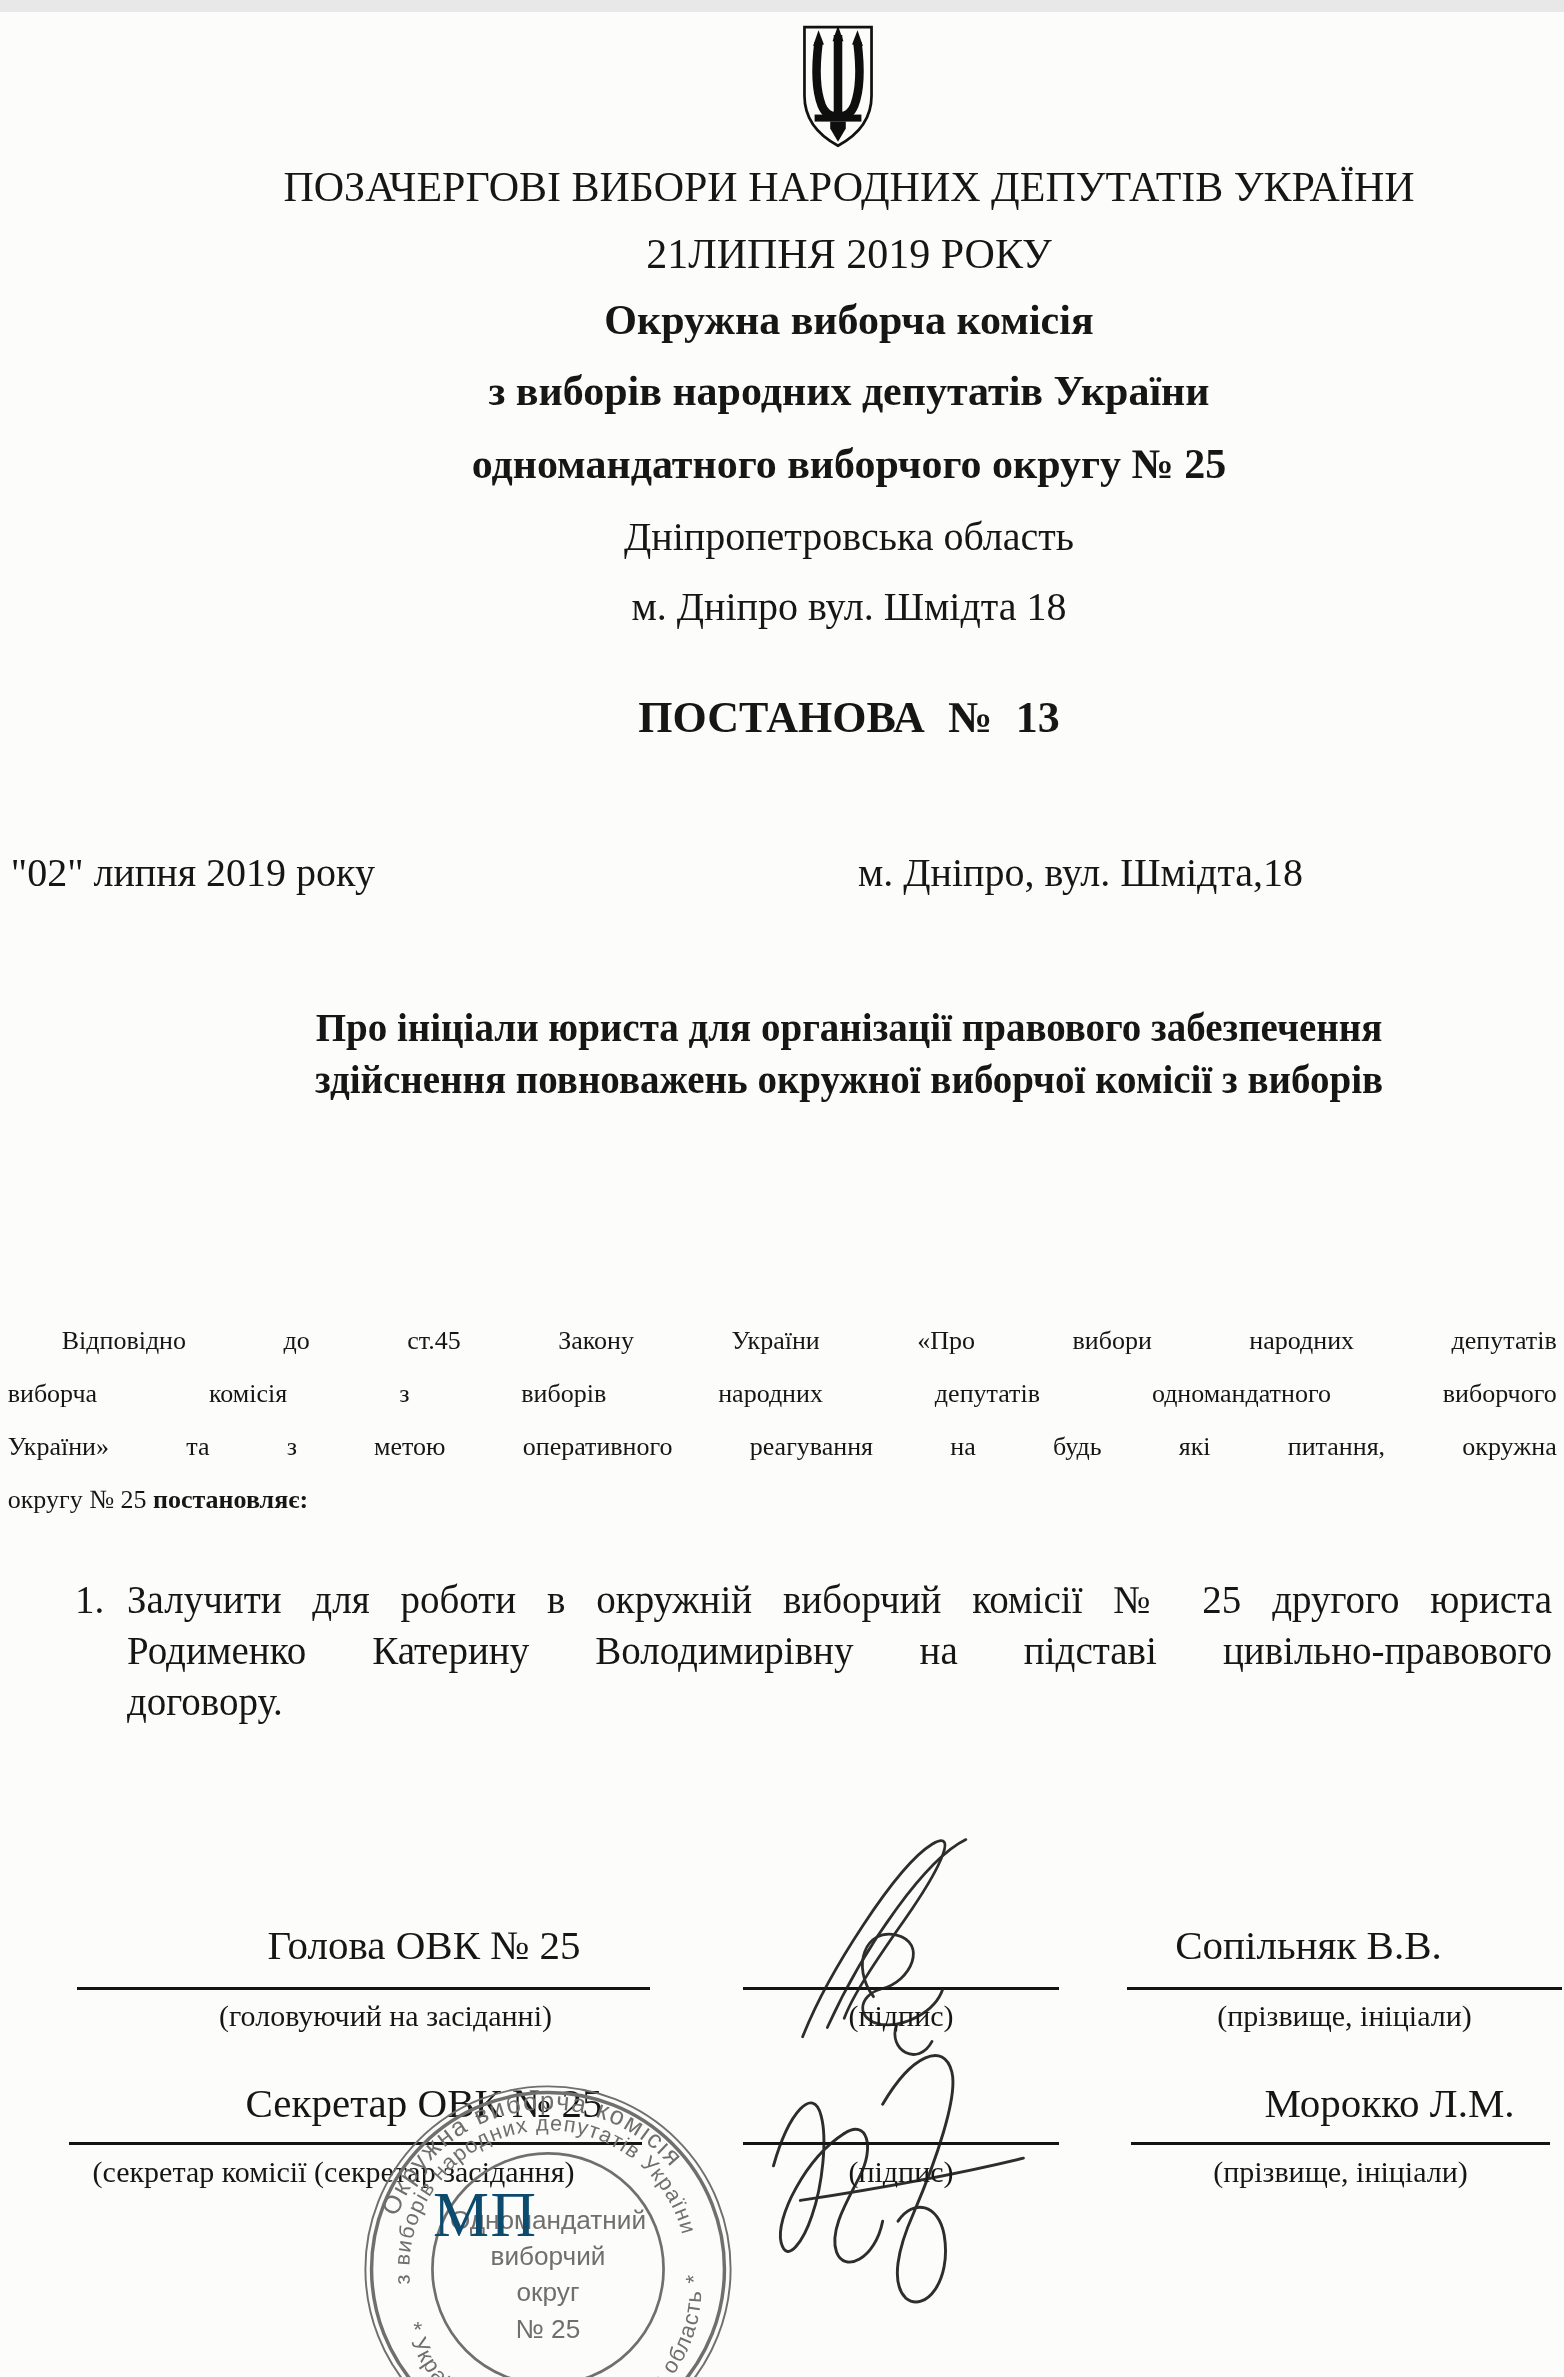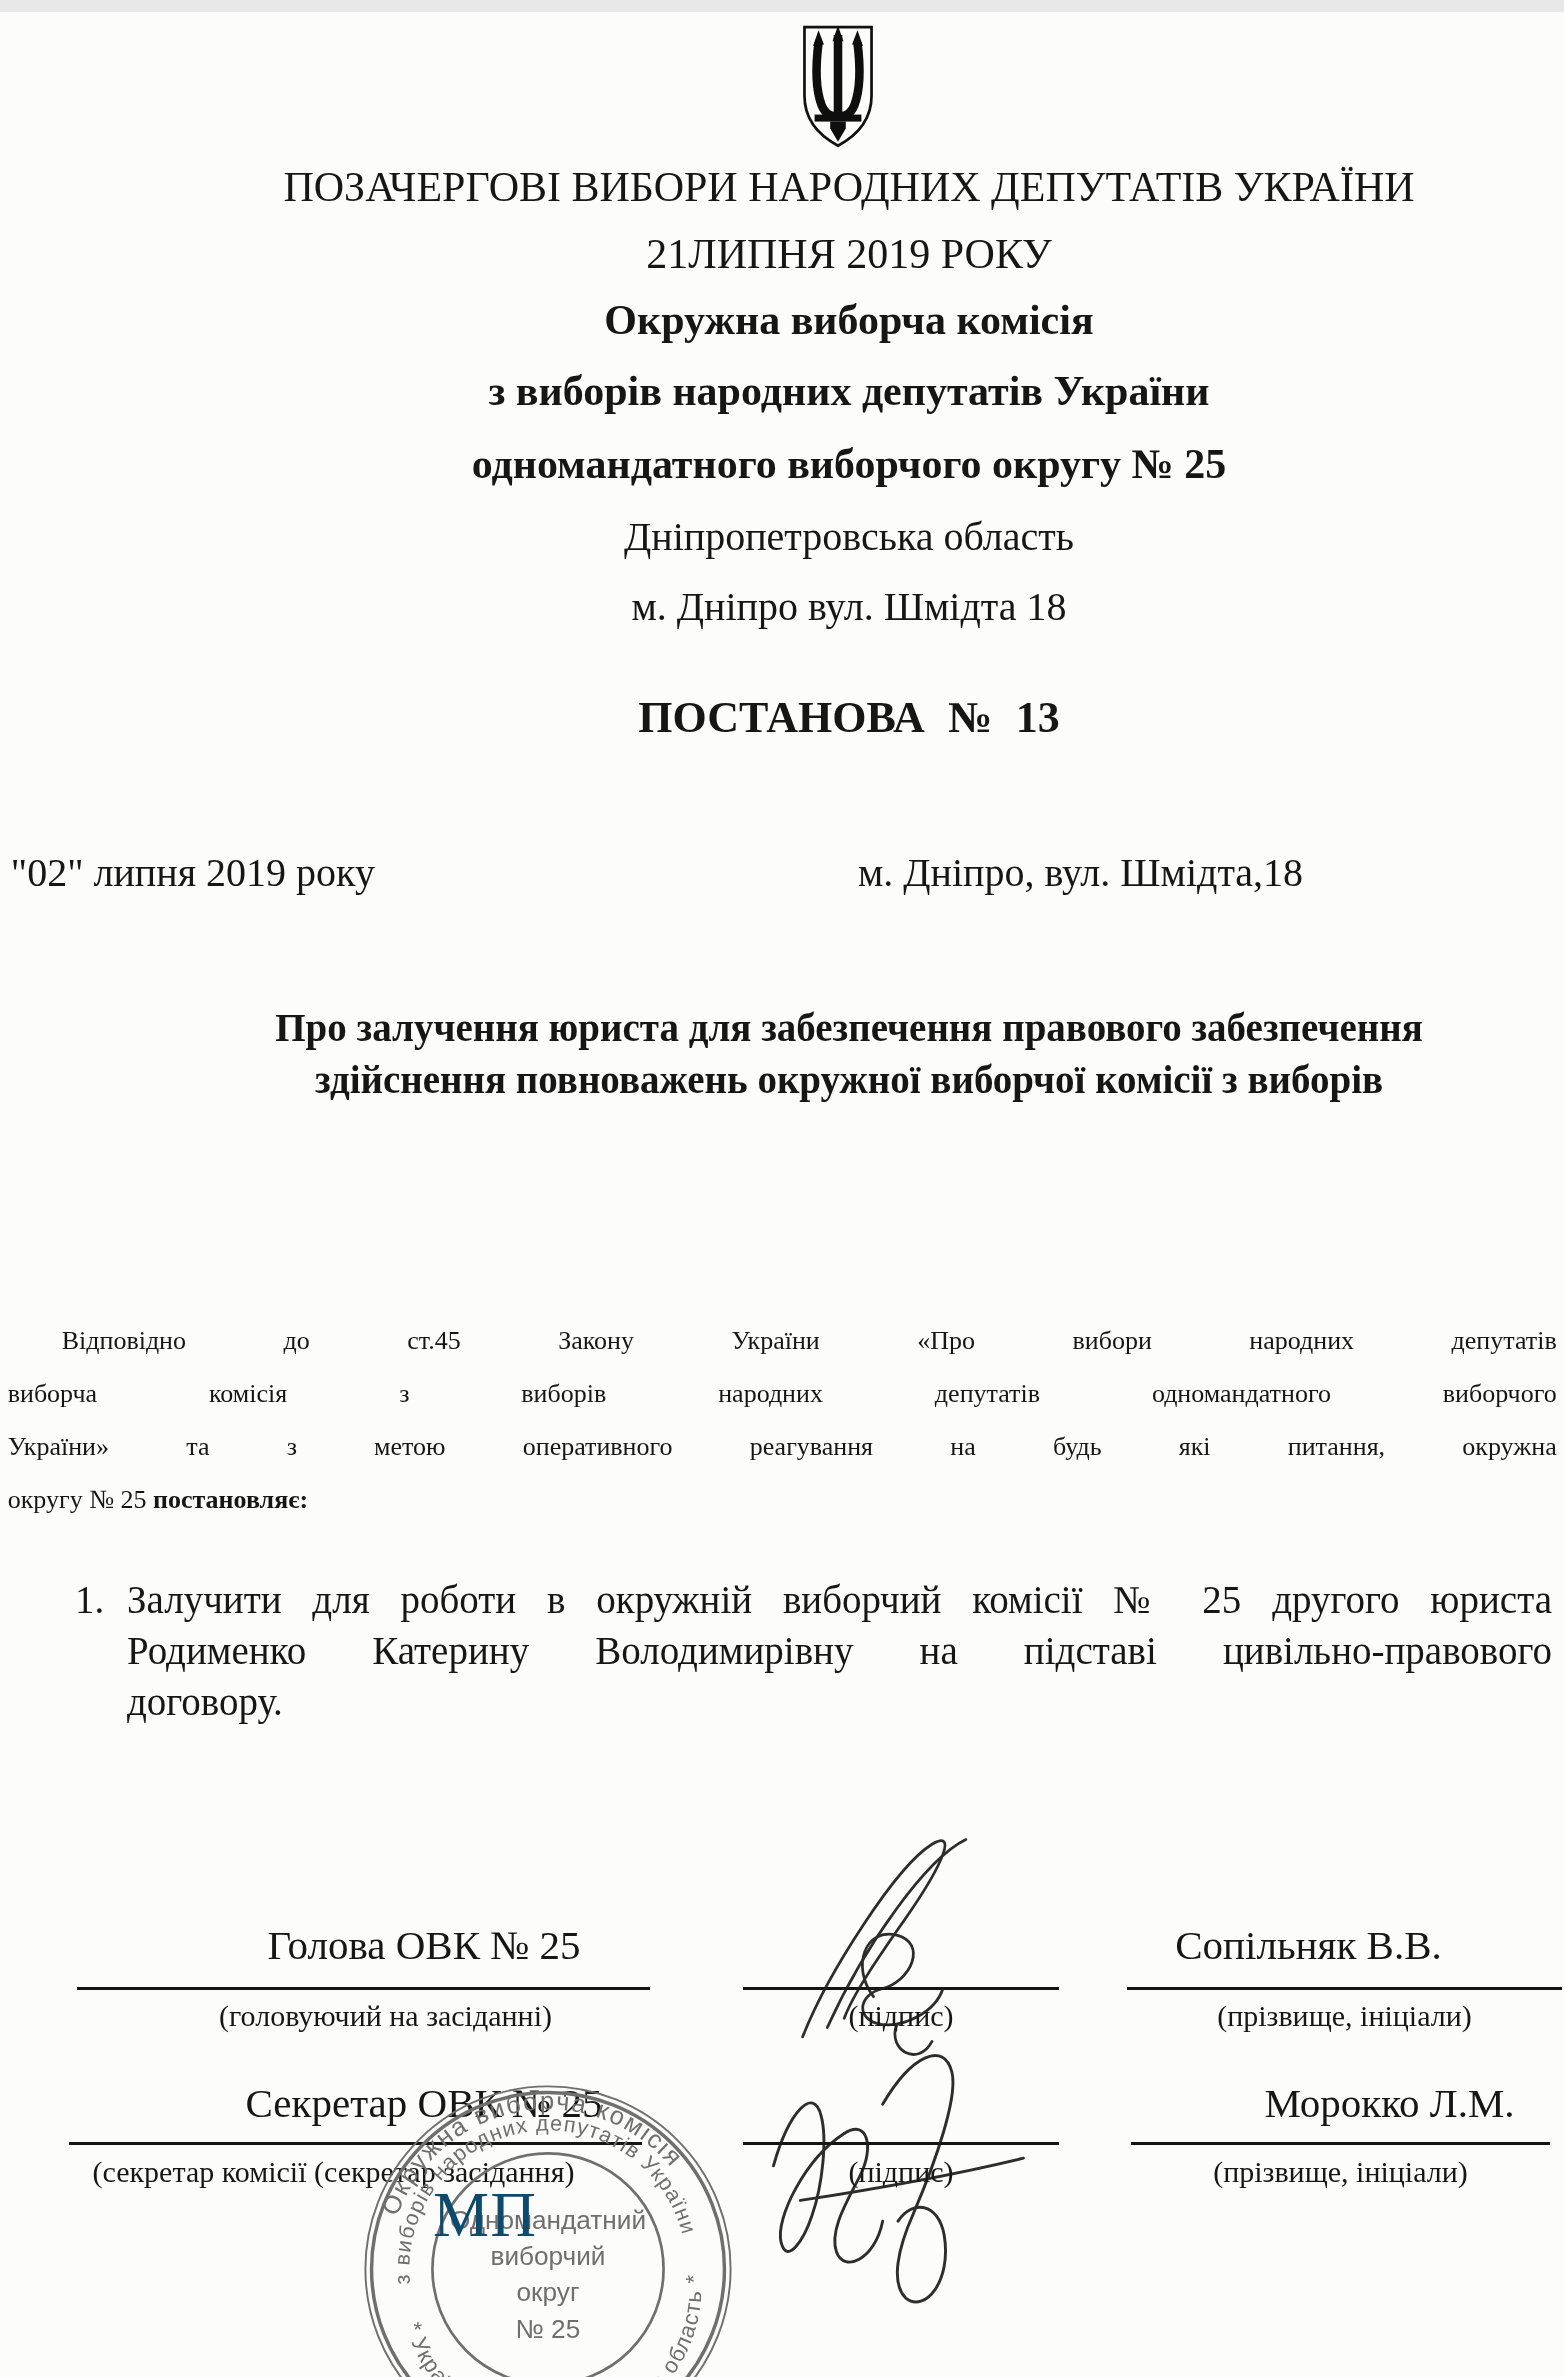--- a/index.html
+++ b/index.html
@@ -84,21 +84,21 @@
     </div>
 
   <div class="center-wrap" style="top:680px">
       <div class="postanova">ПОСТАНОВА № 13</div>
     </div>
 
   <div class="abs dateline" style="left:10.8px;top:837px">"02" липня 2019 року</div>
   <div class="abs dateline" style="left:858px;top:837px">м. Дніпро, вул. Шмідта,18</div>
 
   <div class="center-wrap" style="top:990px">
-    <div class="subject">Про залучення юриста для забезпечення правового забезпечення</div>
+    <div class="subject">Про ініціали юриста для організації правового забезпечення</div>
     <div class="subject">здійснення повноважень окружної виборчої комісії з виборів</div>
   </div>
 
   <div class="abs" style="left:7.7px;top:1302px;width:1549px">
     <div class="para-line" style="padding-left:54px">Відповідно до ст.45 Закону України «Про вибори народних депутатів</div>
     <div class="para-line">виборча комісія з виборів народних депутатів одномандатного виборчого</div>
     <div class="para-line">України» та з метою оперативного реагування на будь які питання, окружна</div>
     <div class="para-line last"><span>округу № 25 </span><span style="font-weight:bold">постановляє:</span></div>
   </div>
 

